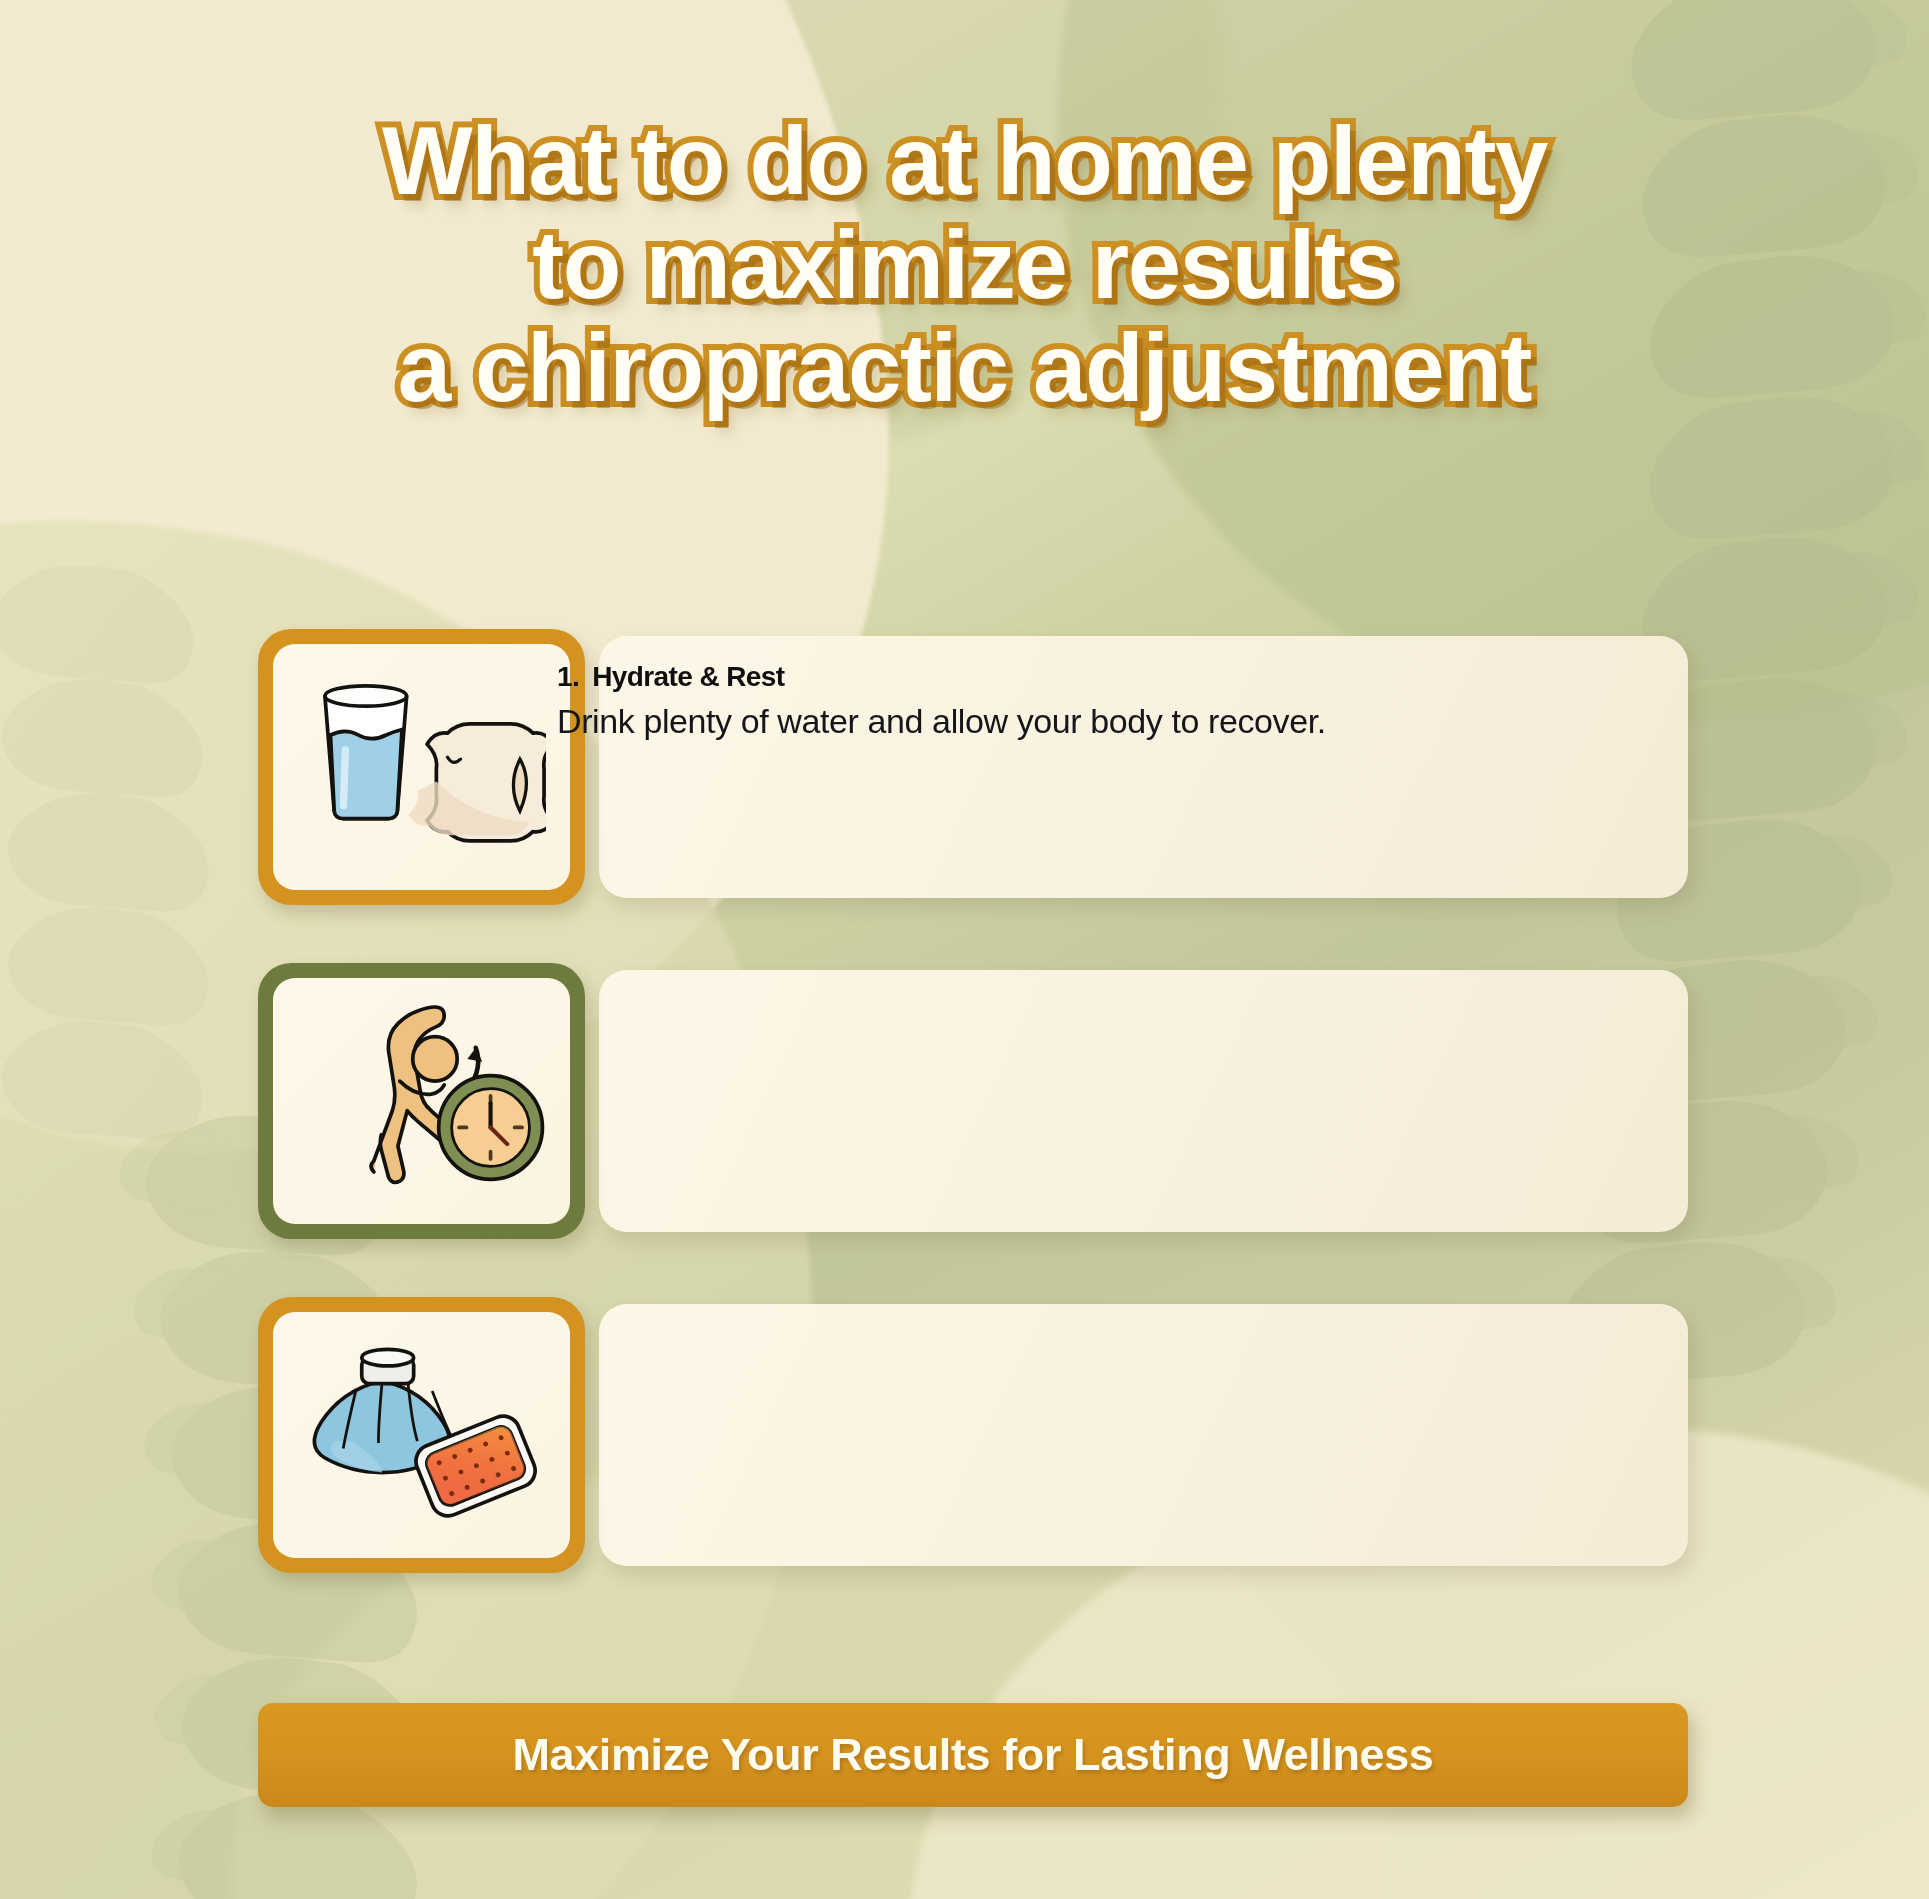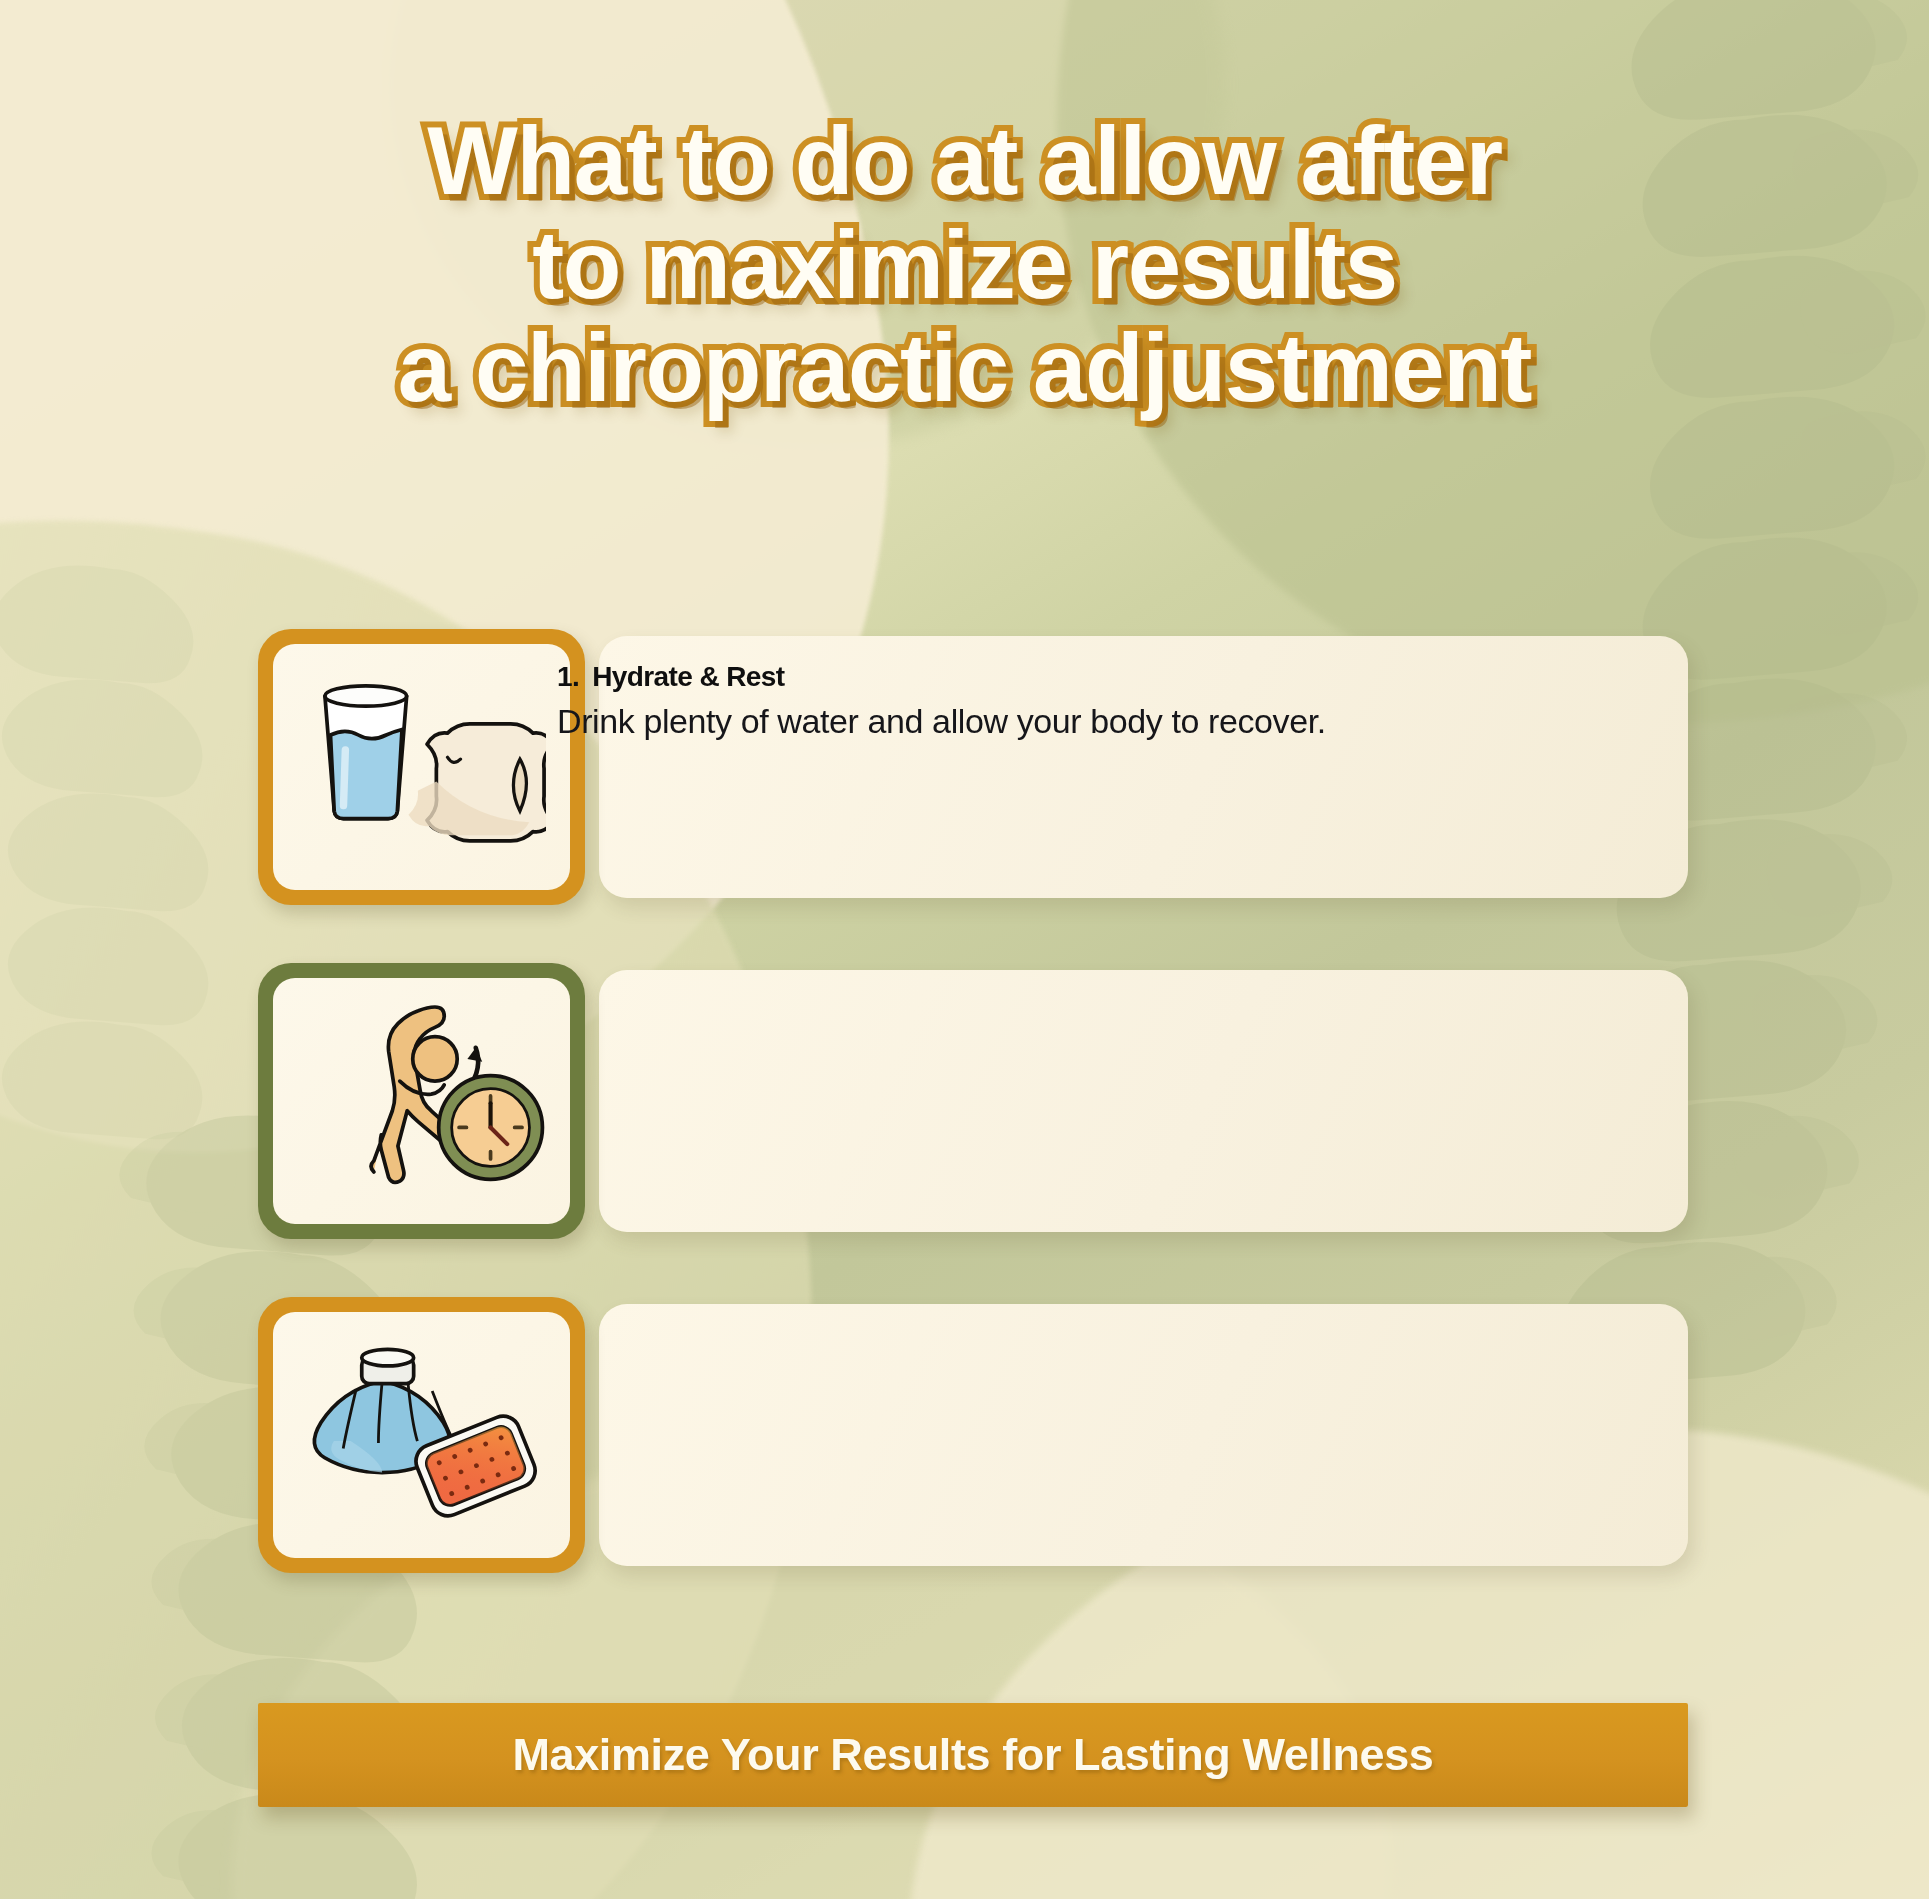--- a/index.html
+++ b/index.html
@@ -174,21 +174,21 @@
   .icon-inner svg { display:block; }
 
   
   .banner {
     position: absolute;
     left: 258px;
     top: 1703px;
     width: 1430px;
     height: 104px;
     background: linear-gradient(180deg,#d9991f 0%, #d4921f 55%, #c9891a 100%);
-    border-radius: 2px;
+    border-radius: 15px;
     box-shadow: 5.6px 10.2px 16.7px rgba(90,70,20,.25);
     display: flex;
     align-items: center;
     justify-content: center;
   }
   .banner-text {
     font-size: 45px;
     font-weight: 800;
     color: #fdfaee;
     letter-spacing: -0.4px;
@@ -300,21 +300,21 @@
       <g transform="translate(10,228)">
         <path d="M130 8 q-42 -8 -66 12 q-22 18 -8 40 q12 18 42 20 l52 4 q26 2 32 -16 q8 -20 -12 -40 q-20 -20 -40 -20 z"></path>
       </g>
       <g transform="translate(6,304)">
         <path d="M130 8 q-42 -8 -66 12 q-22 18 -8 40 q12 18 42 20 l52 4 q26 2 32 -16 q8 -20 -12 -40 q-20 -20 -40 -20 z"></path>
       </g>
     </g>
   </svg>
 
   <div class="title-wrap">
-    <div class="title-line">What to do at allow after</div>
+    <div class="title-line">What to do at home plenty</div>
     <div class="title-line">to maximize results</div>
     <div class="title-line">a chiropractic adjustment</div>
   </div>
 
   <div class="cards">
 
     <div class="card">
       <div class="card-body"></div>
 
       <div class="icon-frame orange">

